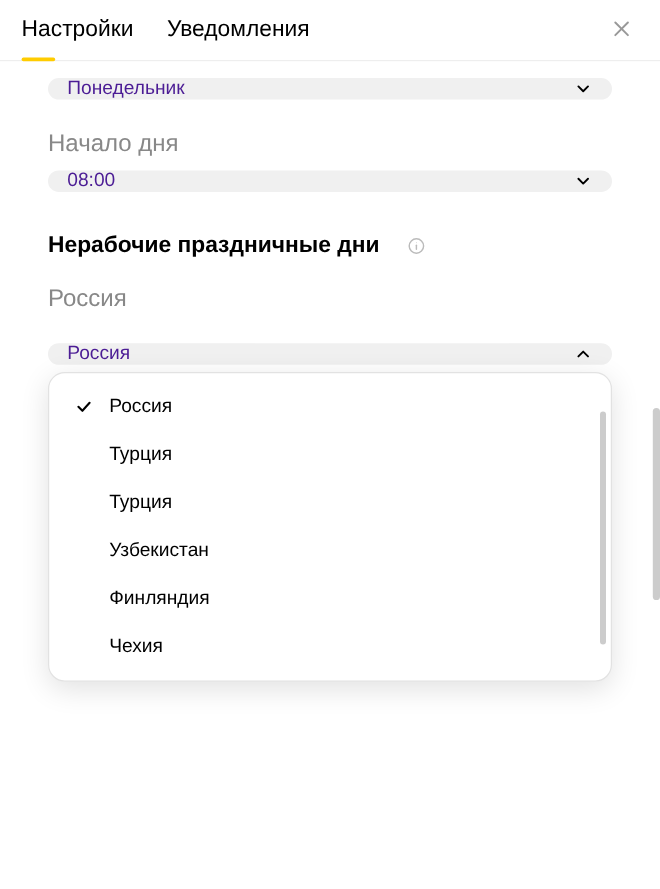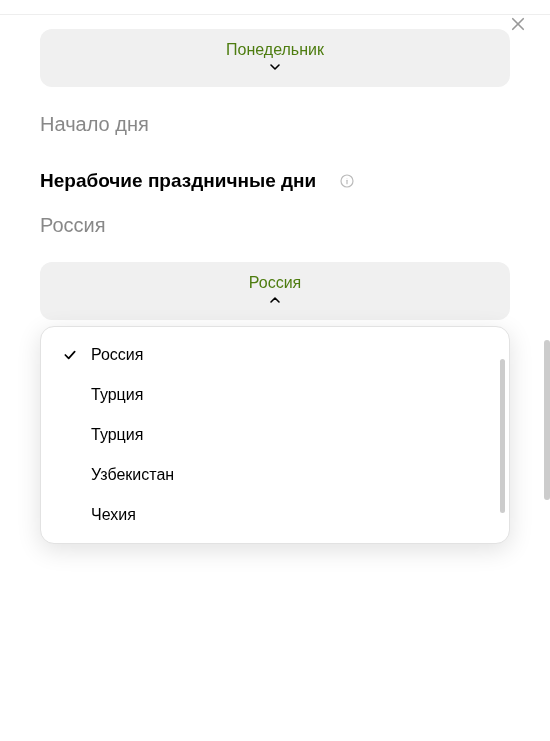--- a/index.html
+++ b/index.html
@@ -66,28 +66,27 @@
     font-size: 20px;
     color: #888;
     margin-bottom: 10px;
     display: block;
   }
 
   .select-control {
     width: 100%;
     background: #f0f0f0;
     border-radius: 12px;
-    padding: 12px 16px;
+    padding: 0 16px;
     display: flex;
     align-items: center;
     justify-content: space-between;
     cursor: pointer;
     font-size: 16px;
-    color: #4d7c0f;
-    flex-direction: column;
+    color: #4c1d95;
   }
   .select-control.open .chev { transform: rotate(180deg); }
   .chev { flex-shrink: 0; }
   .chev svg { width: 16px; height: 16px; display: block; }
 
   .section-title-row {
     display: flex;
     align-items: center;
     gap: 22px;
     margin-top: 34px;
@@ -164,20 +163,30 @@
     width: 6px;
     height: 160px;
     background: #ccc;
     border-radius: 3px;
   }
 </style>
 </head>
 <body>
 
 <div class="header">
+  <div class="tabs">
+    <div class="tab active">
+      <span>Настройки</span>
+      <span class="underline"></span>
+    </div>
+    <div class="tab">
+      <span>Уведомления</span>
+      
+    </div>
+  </div>
   <div class="close-btn">
     <span>
       <svg viewBox="0 0 24 24" fill="none" stroke="currentColor" stroke-width="2.2" stroke-linecap="round">
           <line x1="5" y1="5" x2="19" y2="19"></line>
           <line x1="19" y1="5" x2="5" y2="19"></line>
         </svg>
     </span>
   </div>
 </div>
 
@@ -189,20 +198,28 @@
       <span class="chev">
         <svg viewBox="0 0 24 24" fill="none" stroke="#000" stroke-width="2.4" stroke-linecap="round" stroke-linejoin="round">
             <polyline points="6 9 12 15 18 9"></polyline>
           </svg>
       </span>
     </div>
   </div>
 
   <div class="field-block" style="margin-top:26px">
     <span class="label">Начало дня</span>
+    <div class="select-control">
+      <span>08:00</span>
+      <span class="chev">
+        <svg viewBox="0 0 24 24" fill="none" stroke="#000" stroke-width="2.4" stroke-linecap="round" stroke-linejoin="round">
+            <polyline points="6 9 12 15 18 9"></polyline>
+          </svg>
+      </span>
+    </div>
   </div>
 
   <div class="section-title-row">
     <span class="section-title">Нерабочие праздничные дни</span>
     <span class="info-icon">
       <svg viewBox="0 0 24 24" fill="none" stroke="currentColor" stroke-width="1.8">
           <circle cx="12" cy="12" r="9"></circle>
           <line x1="12" y1="11" x2="12" y2="16" stroke-linecap="round"></line>
           <circle cx="12" cy="8" r="0.6" fill="currentColor" stroke="none"></circle>
         </svg>
@@ -238,20 +255,24 @@
             <div class="dropdown-item">
               <span class="check-slot"></span>
               <span>Турция</span>
             </div>
             <div class="dropdown-item">
               <span class="check-slot"></span>
               <span>Узбекистан</span>
             </div>
             <div class="dropdown-item">
               <span class="check-slot"></span>
+              <span>Финляндия</span>
+            </div>
+            <div class="dropdown-item">
+              <span class="check-slot"></span>
               <span>Чехия</span>
             </div>
           </div>
         <div class="dropdown-scroll"></div>
       </div>
     </div>
   </div>
 
 </div>
 

